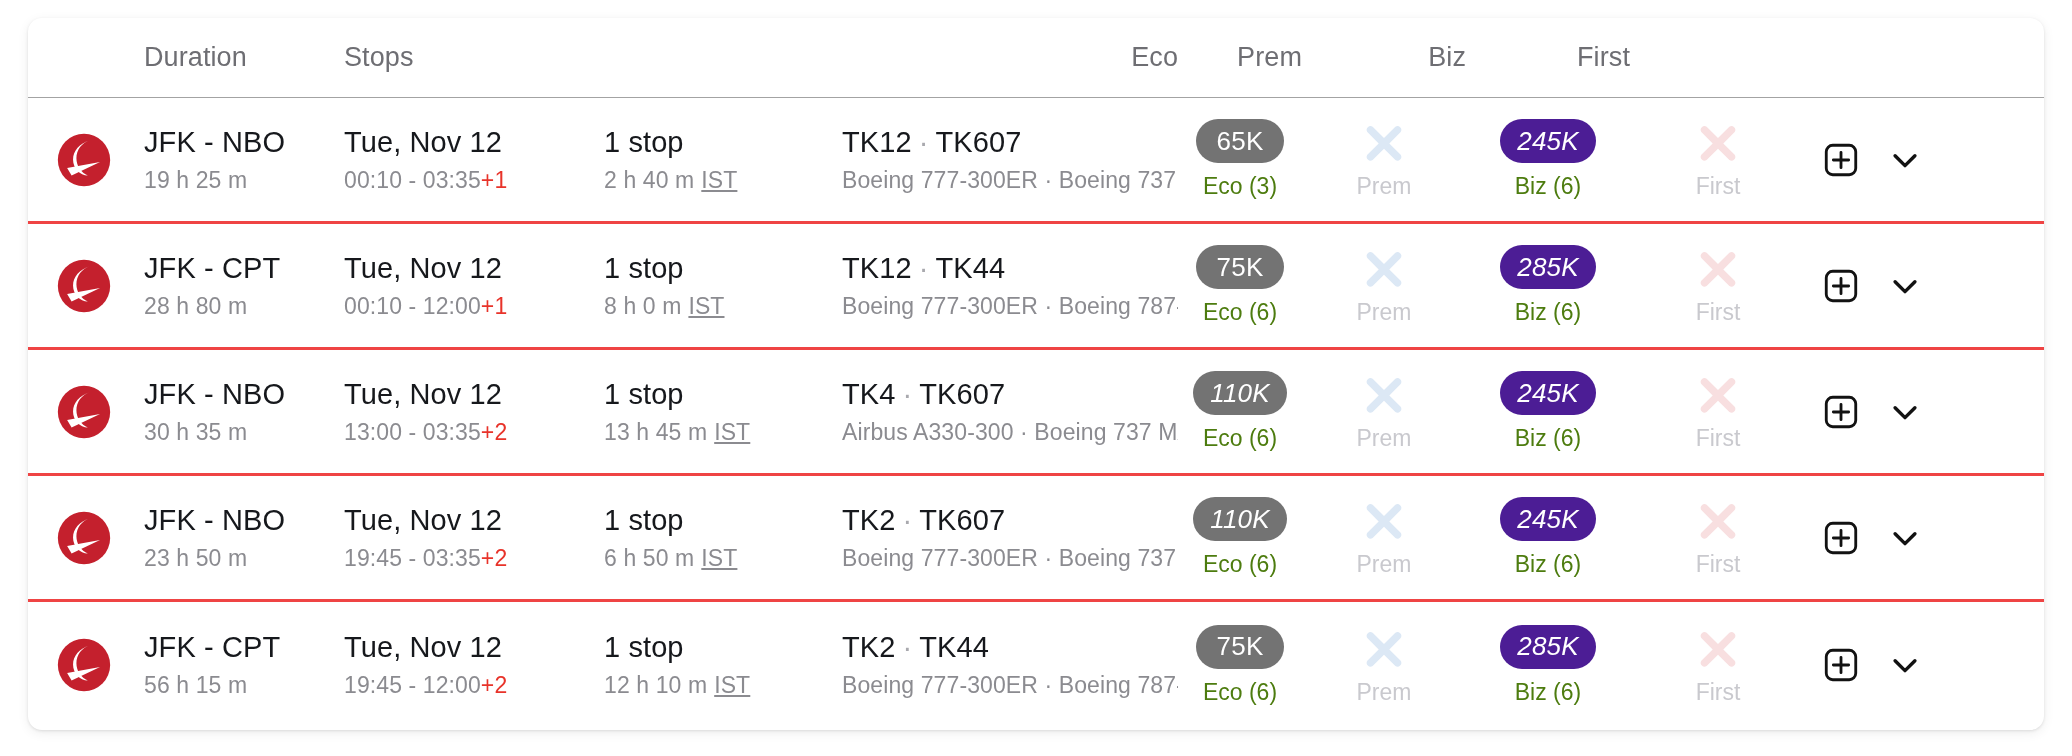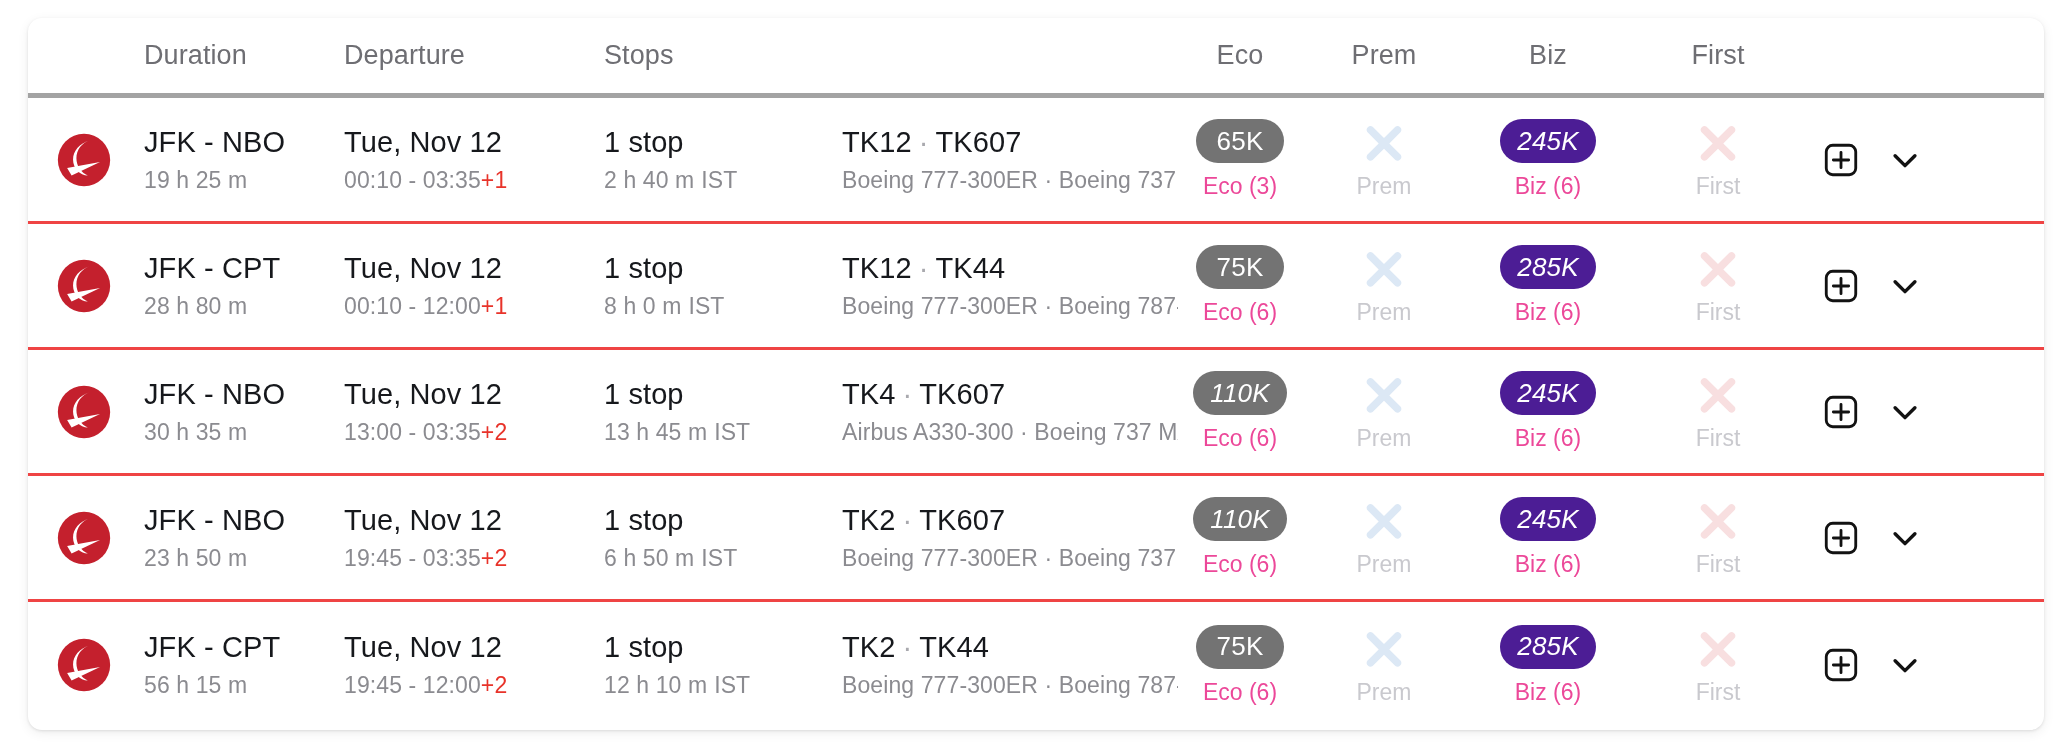--- a/index.html
+++ b/index.html
@@ -38,30 +38,30 @@
       164px   
       164px   
       176px   
       1fr;    
     align-items: center;
   }
 
   
   .thead {
     height: 80px;
-    border-bottom: 5px solid #a3a3a3;
+    border-bottom: 1px solid #a3a3a3;
   }
   .th {
     font-size: 27px;
     color: #6e6e73;
     font-weight: 400;
     letter-spacing: 0.1px;
     white-space: nowrap;
   }
-  .th.center { text-align: center; }
+  .th.center { text-align: right; }
 
   
   .row {
     height: 126px;
     border-bottom: 3px solid #ef4444;
   }
   .row:last-child { border-bottom: none; }
 
   .cell { padding-right: 4px; overflow: hidden; }
 
@@ -74,21 +74,21 @@
   }
   .secondary {
     font-size: 23px;
     color: #8b8b90;
     font-weight: 400;
     margin-top: 8px;
     white-space: nowrap;
     letter-spacing: 0.1px;
   }
   .secondary .plusdays { color: #e8332a; }
-  .secondary .layover-airport { color: #8b8b90; margin-left: 7px; }
+  .secondary .layover-airport { color: #8b8b90; margin-left: 7px; text-decoration: underline; }
 
   .sep { color: #a9a9ae; padding: 0 7px; }
 
   
   .logo-cell { display: flex; align-items: center; justify-content: center; }
   .ta-logo { width: 54px; height: 54px; display: block; }
 
   
   .fare { display: flex; flex-direction: column; align-items: center; justify-content: center; }
   .badge {
@@ -104,21 +104,21 @@
     font-weight: 400;
     letter-spacing: 0.2px;
     white-space: nowrap;
   }
   .badge.eco { background: #737373; }
   .badge.biz { background: #4c1d95; }
   .badge.mixed { font-style: italic; }
   .fare-label {
     margin-top: 10px;
     font-size: 23px;
-    color: #ec4899;
+    color: #4d7c0f;
     white-space: nowrap;
   }
   .fare-label.muted { color: #c9c9ce; }
 
   .xmark { width: 44px; height: 44px; display: block; }
 
   
   .actions {
     display: flex;
     align-items: center;
@@ -140,21 +140,20 @@
 </style>
 </head>
 <body>
 
 <div class="page">
   <div class="card">
 
     <div class="grid thead">
       <div class="th"></div>
       <div class="th">Duration</div>
-      <div class="th">Departure</div>
       <div class="th">Stops</div>
       <div class="th"></div>
       <div class="th center">Eco</div>
       <div class="th center">Prem</div>
       <div class="th center">Biz</div>
       <div class="th center">First</div>
       <div class="th"></div>
     </div>
 
     <div id="rows">

